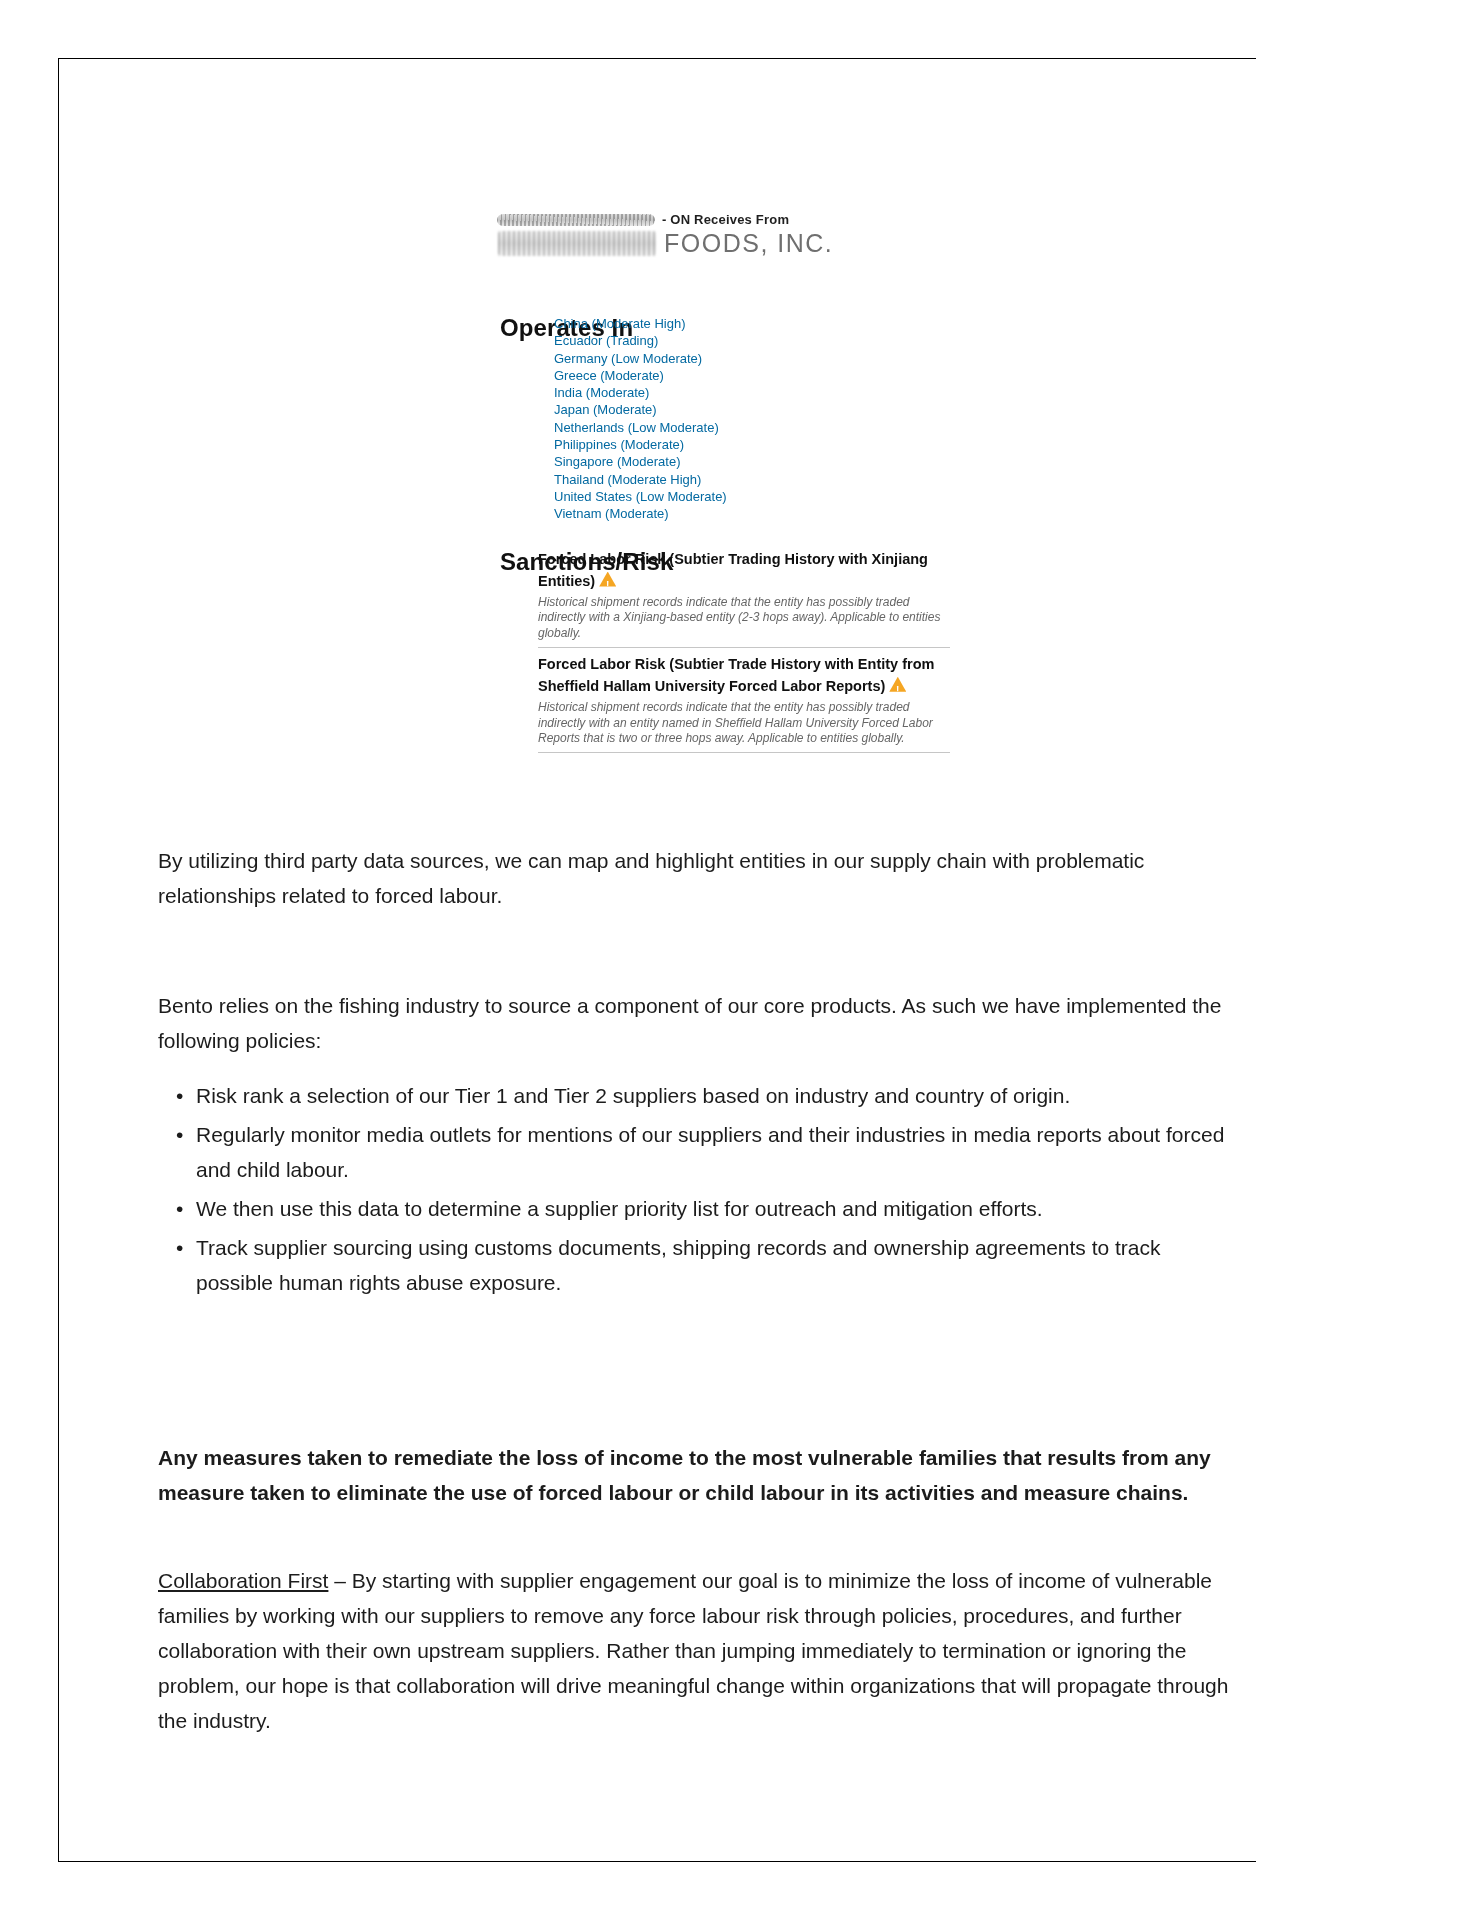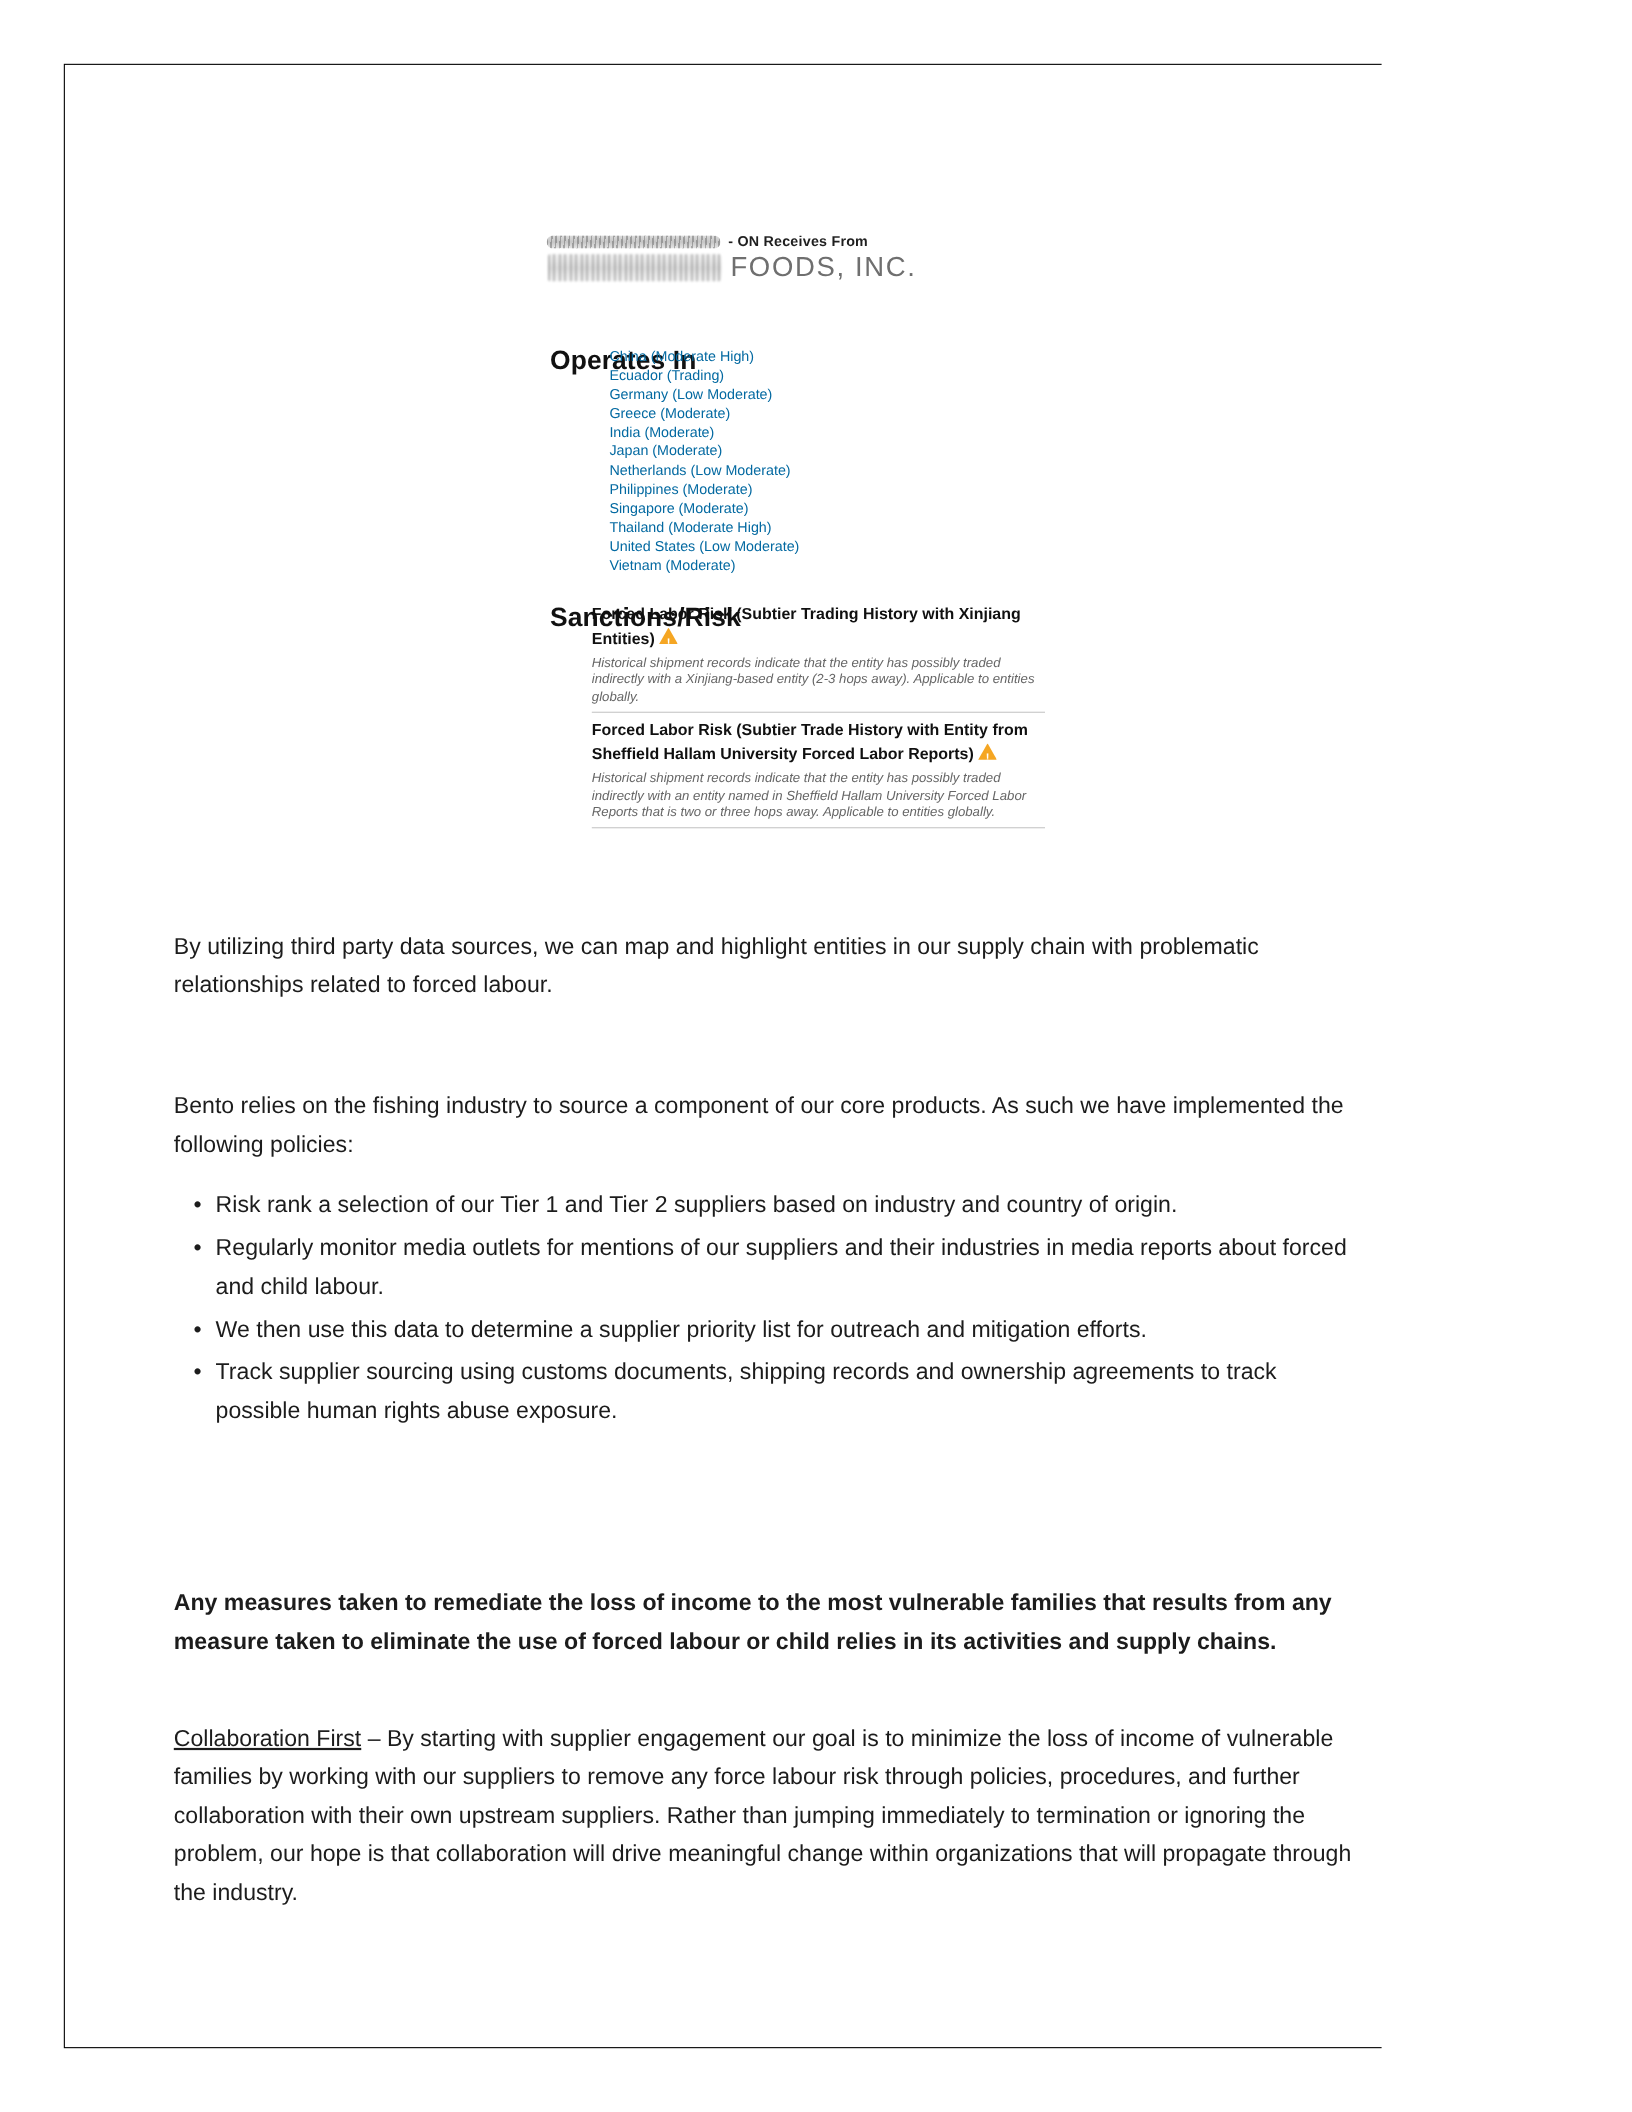--- a/index.html
+++ b/index.html
@@ -115,16 +115,16 @@
 
   <p class="bt p2">Bento relies on the fishing industry to source a component of our core products.  As such we have implemented the following policies:</p>
 
   <ul class="bt bullets">
     <li>Risk rank a selection of our Tier 1 and Tier 2 suppliers based on industry and country of origin.</li>
     <li>Regularly monitor media outlets for mentions of our suppliers and their industries in media reports about forced and child labour.</li>
     <li>We then use this data to determine a supplier priority list for outreach and mitigation efforts.</li>
     <li>Track supplier sourcing using customs documents, shipping records and ownership agreements to track possible human rights abuse exposure.</li>
   </ul>
 
-  <p class="bt h2 bold">Any measures taken to remediate the loss of income to the most vulnerable families that results from any measure taken to eliminate the use of forced labour or child relies in its activities and supply chains.</p>
+  <p class="bt h2 bold">Any measures taken to remediate the loss of income to the most vulnerable families that results from any measure taken to eliminate the use of forced labour or child labour in its activities and measure chains.</p>
 
   <p class="bt p3"><span class="ul-lead">Collaboration First</span><span> – By starting with supplier engagement our goal is to minimize the loss of income of vulnerable families by working with our suppliers to remove any force labour risk through policies, procedures, and further collaboration with their own upstream suppliers.  Rather than jumping immediately to termination or ignoring the problem, our hope is that collaboration will drive meaningful change within organizations that will propagate through the industry.</span></p>
 </div>
 
 </body></html>

